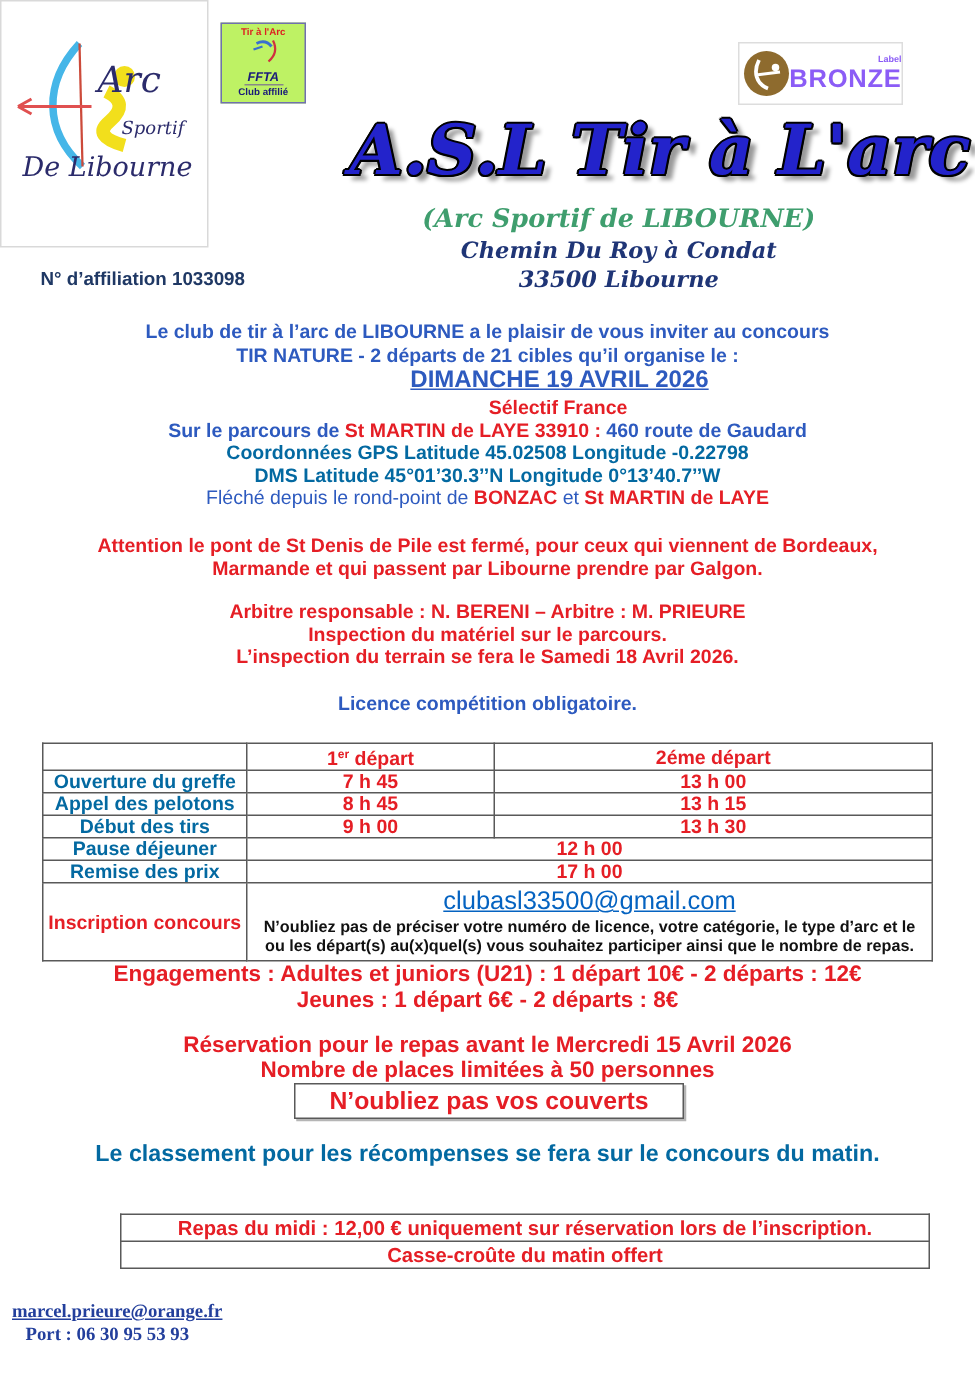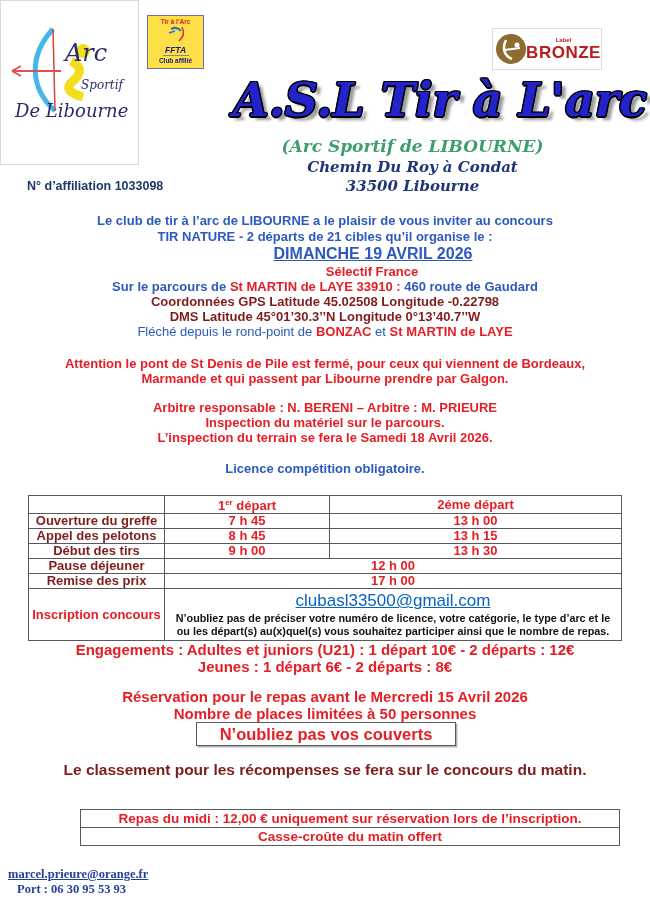--- a/index.html
+++ b/index.html
@@ -3,40 +3,40 @@
 <meta charset="utf-8">
 <style>
   html,body{margin:0;padding:0;background:#fff;}
   #page{position:relative;width:650px;height:919px;background:#fff;overflow:hidden;
         font-family:"Liberation Sans",sans-serif;}
   .abs{position:absolute;}
   .ctr{left:0;width:650px;text-align:center;white-space:nowrap;}
   .b{font-weight:bold;}
   .blue{color:#2d5abf;}
   .red{color:#e51e25;}
-  .blk{color:#7f1d1d;}
+  .blk{color:#0369a1;}
   .t13{font-size:13px;line-height:15px;}
   .t15{font-size:15px;line-height:17px;}
 
   
   .logobox{left:0;top:0;width:137px;height:163px;border:1px solid #d9d9d9;background:#fff;}
   .affil{left:27px;top:179px;font-size:12.5px;font-weight:bold;color:#1f3864;}
 
-  .ffta{left:147px;top:15px;width:55px;height:52px;border:1px solid #7070b0;background:#fde047;
+  .ffta{left:147px;top:15px;width:55px;height:52px;border:1px solid #7070b0;background:#bef264;
         text-align:center;font-weight:bold;}
   .ffta .top{font-size:6.5px;color:#d22;line-height:8px;margin-top:2px;}
   .ffta .acr{font-size:8.5px;font-style:italic;color:#1a1a7a;line-height:8px;}
   .ffta .rule{width:26px;height:1px;background:#888;margin:1px auto 1px auto;}
   .ffta .bot{font-size:6.5px;color:#1a1a7a;line-height:8px;}
 
   .bronze{left:492px;top:28px;width:108px;height:40px;border:1px solid #ddd;background:#fff;
           display:flex;align-items:center;}
   .bronze .disc{width:30px;height:30px;border-radius:50%;background:#8e6b2e;margin-left:3px;
                 position:relative;flex:0 0 auto;}
-  .bronze .txt{flex:1;text-align:center;color:#b91c1c;}
+  .bronze .txt{flex:1;text-align:right;color:#8b5cf6;}
   .bronze .lbl{font-size:6px;font-weight:bold;line-height:7px;}
   .bronze .nm{font-size:17px;font-weight:bold;letter-spacing:.5px;line-height:18px;}
 
   .title{left:215px;top:72px;width:450px;text-align:center;
          font-family:"DejaVu Serif",serif;font-style:italic;font-weight:bold;
          font-size:46px;line-height:56px;color:#2323cb;white-space:nowrap;
          text-shadow:1.5px 0 #000,-1.5px 0 #000,0 1.5px #000,0 -1.5px #000,
                      1px 1px #000,-1px -1px #000,1px -1px #000,-1px 1px #000,
                      5px 4px 3px #9a9a9a;}
   .subtitle{left:190px;top:136px;width:445px;text-align:center;

